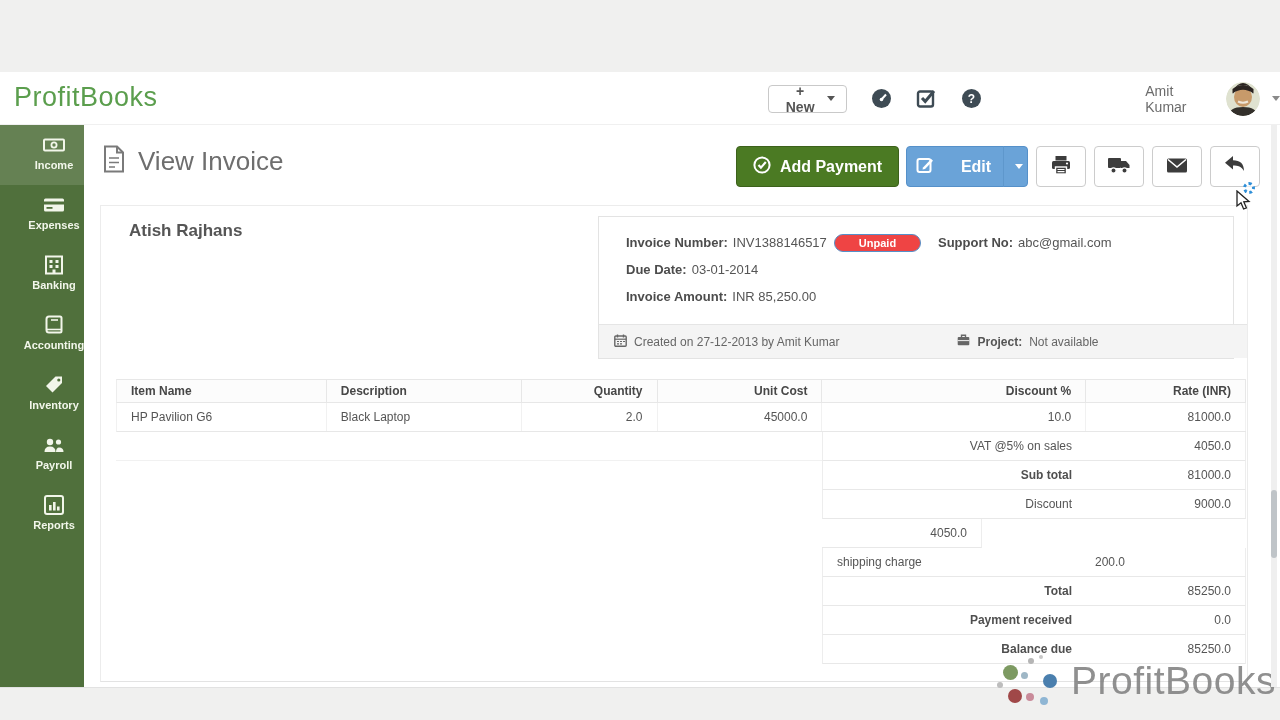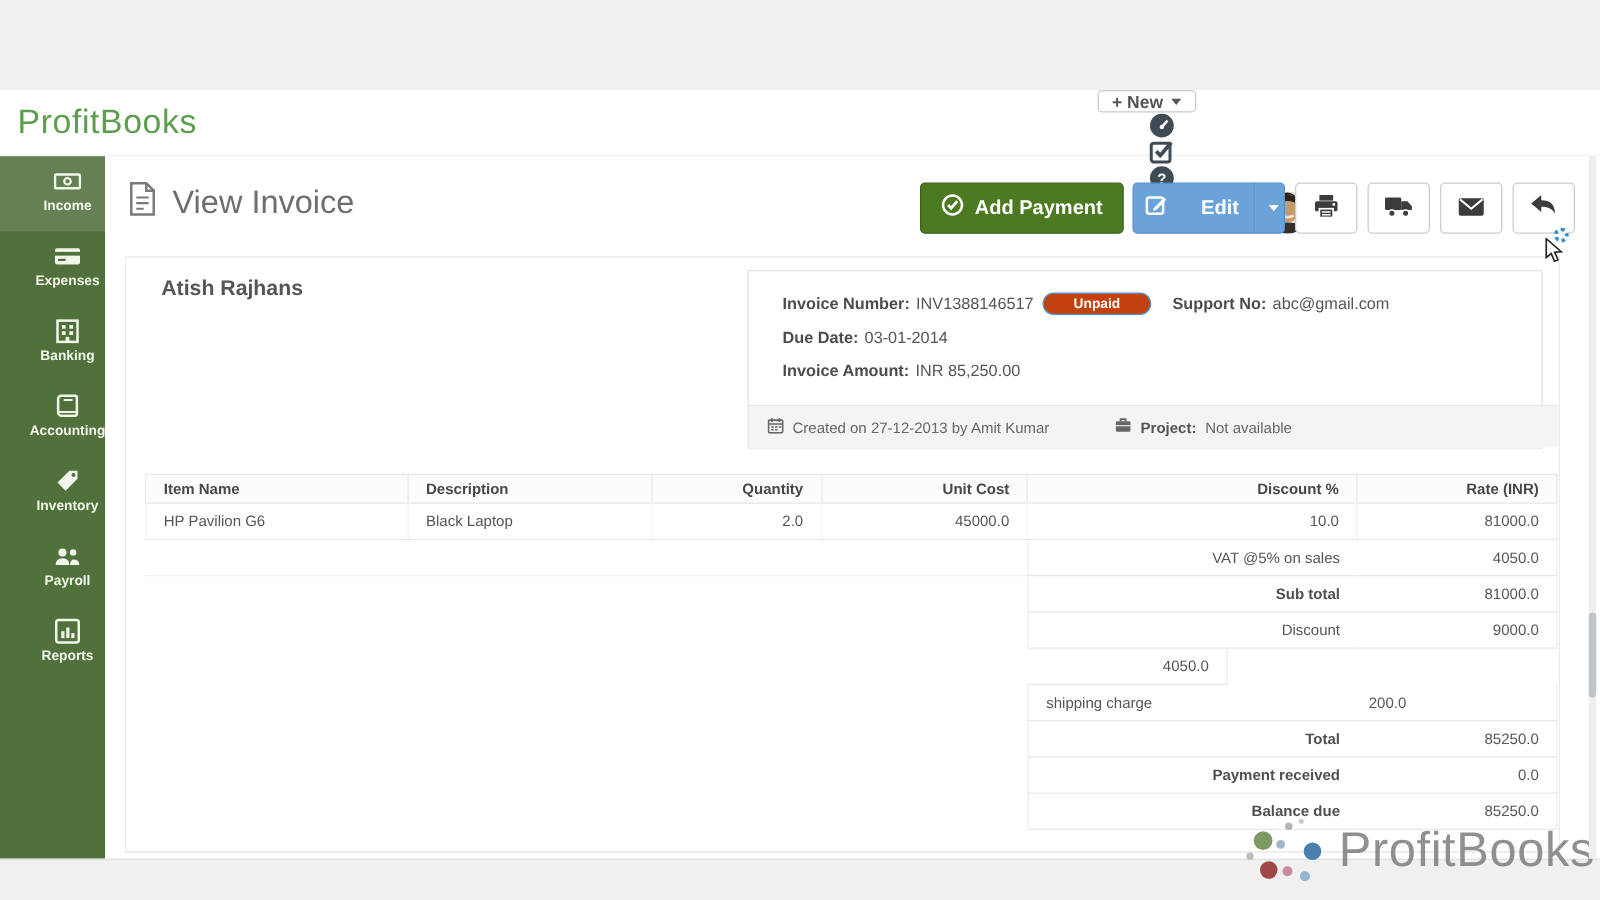--- a/index.html
+++ b/index.html
@@ -10,21 +10,21 @@
   
   .letterbox-top { position:absolute; left:0; top:0; width:1280px; height:72px; background:#f0f0ef; }
   .letterbox-bottom { position:absolute; left:0; top:687px; width:1280px; height:33px; background:#f0f0ef; border-top:1px solid #e2e2e2; }
 
   
   .app { position:absolute; left:0; top:72px; width:1280px; height:615px; background:#ffffff; }
 
   
   .topbar { position:absolute; left:0; top:0; width:1280px; height:53px; background:#fff; border-bottom:1px solid #f0f0f0; }
   .logo { position:absolute; left:14px; top:10px; font-size:27px; color:#5b9e4d; letter-spacing:0.5px; }
-  .topbar-controls { position:absolute; left:768px; top:0; height:53px; display:flex; align-items:center;flex-direction:column; }
+  .topbar-controls { position:absolute; left:768px; top:0; height:53px; display:flex; align-items:center; }
   .btn-new { display:flex; align-items:center; gap:7px; height:28px; padding:0 11px; background:#fff;
              border:1px solid #c9c9c9; border-radius:4px; font-size:14px; font-weight:bold; color:#555; cursor:pointer; }
   .caret-down { width:0; height:0; border-left:4px solid transparent; border-right:4px solid transparent; border-top:5px solid #555; display:inline-block; }
   .top-icon { margin-left:24px; width:21px; height:21px; display:flex; align-items:center; justify-content:center; cursor:pointer; }
   .user-block { display:flex; align-items:center; margin-left:163px; cursor:pointer; }
   .user-name { font-size:14px; color:#6b6b6b; }
   .avatar { width:34px; height:34px; border-radius:50%; margin-left:9px; overflow:hidden; flex:0 0 auto; }
   .user-caret { margin-left:12px; border-top-color:#8a8a8a; }
 
   
@@ -47,28 +47,28 @@
   .btn-icon { width:50px; margin-left:8px; background:#fff; border:1px solid #cccccc; }
 
   
   .panel { position:absolute; left:100px; top:133px; width:1148px; height:477px; background:#fff; border:1px solid #ececec; border-bottom:1px solid #e3e3e3; }
   .customer-name { position:absolute; left:28px; top:15px; font-size:17px; font-weight:bold; color:#555; }
 
   .invoice-box { position:absolute; left:497px; top:10px; width:636px; height:143px; background:#fff; border:1px solid #e3e3e3; }
   .inv-rows { position:absolute; left:27px; top:12px; }
   .inv-row { height:27px; display:flex; align-items:center; font-size:13px; color:#555; }
   .inv-row b { color:#4c4c4c; margin-right:5px; }
-  .badge-unpaid { margin-left:7px; background:#c2410c; border:1px solid #5590c9; color:#fff; font-size:11px; font-weight:bold;
+  .badge-unpaid { margin-left:7px; background:#ef4444; border:1px solid #5590c9; color:#fff; font-size:11px; font-weight:bold;
                   padding:2px 24px; border-radius:9px; }
   .inv-right { position:absolute; left:339px; top:12px; height:27px; display:flex; align-items:center; font-size:13px; color:#555; }
   .inv-right b { color:#4c4c4c; margin-right:5px; }
   .inv-footer { position:absolute; left:0; bottom:0; width:648px; height:34px; background:#f4f4f4; border-top:1px solid #e5e5e5;
                 display:flex; align-items:center; font-size:12px; color:#666; }
   .inv-footer .f-left { margin-left:15px; display:flex; align-items:center; gap:7px; }
-  .inv-footer .f-right { margin-left:53px; display:flex; align-items:center; gap:7px; }
+  .inv-footer .f-right { margin-left:118px; display:flex; align-items:center; gap:7px; }
   .inv-footer b { color:#555; }
 
   
   .items-table { position:absolute; left:15px; top:173px; width:1130px; font-size:12px; color:#555; }
   .thead { display:flex; height:24px; background:#fcfcfc; border-top:1px solid #e7e7e7; border-bottom:1px solid #e7e7e7; border-left:1px solid #ededed; }
   .thead .cell { font-weight:bold; color:#474747; display:flex; align-items:center; border-right:1px solid #e7e7e7; }
   .trow { display:flex; height:29px; border-bottom:1px solid #e7e7e7; border-left:1px solid #f1f1f1; }
   .trow .cell { display:flex; align-items:center; border-right:1px solid #f1f1f1; }
   .cell { padding:0 14px; }
   .c0 { width:210px; } .c1 { width:195px; }

